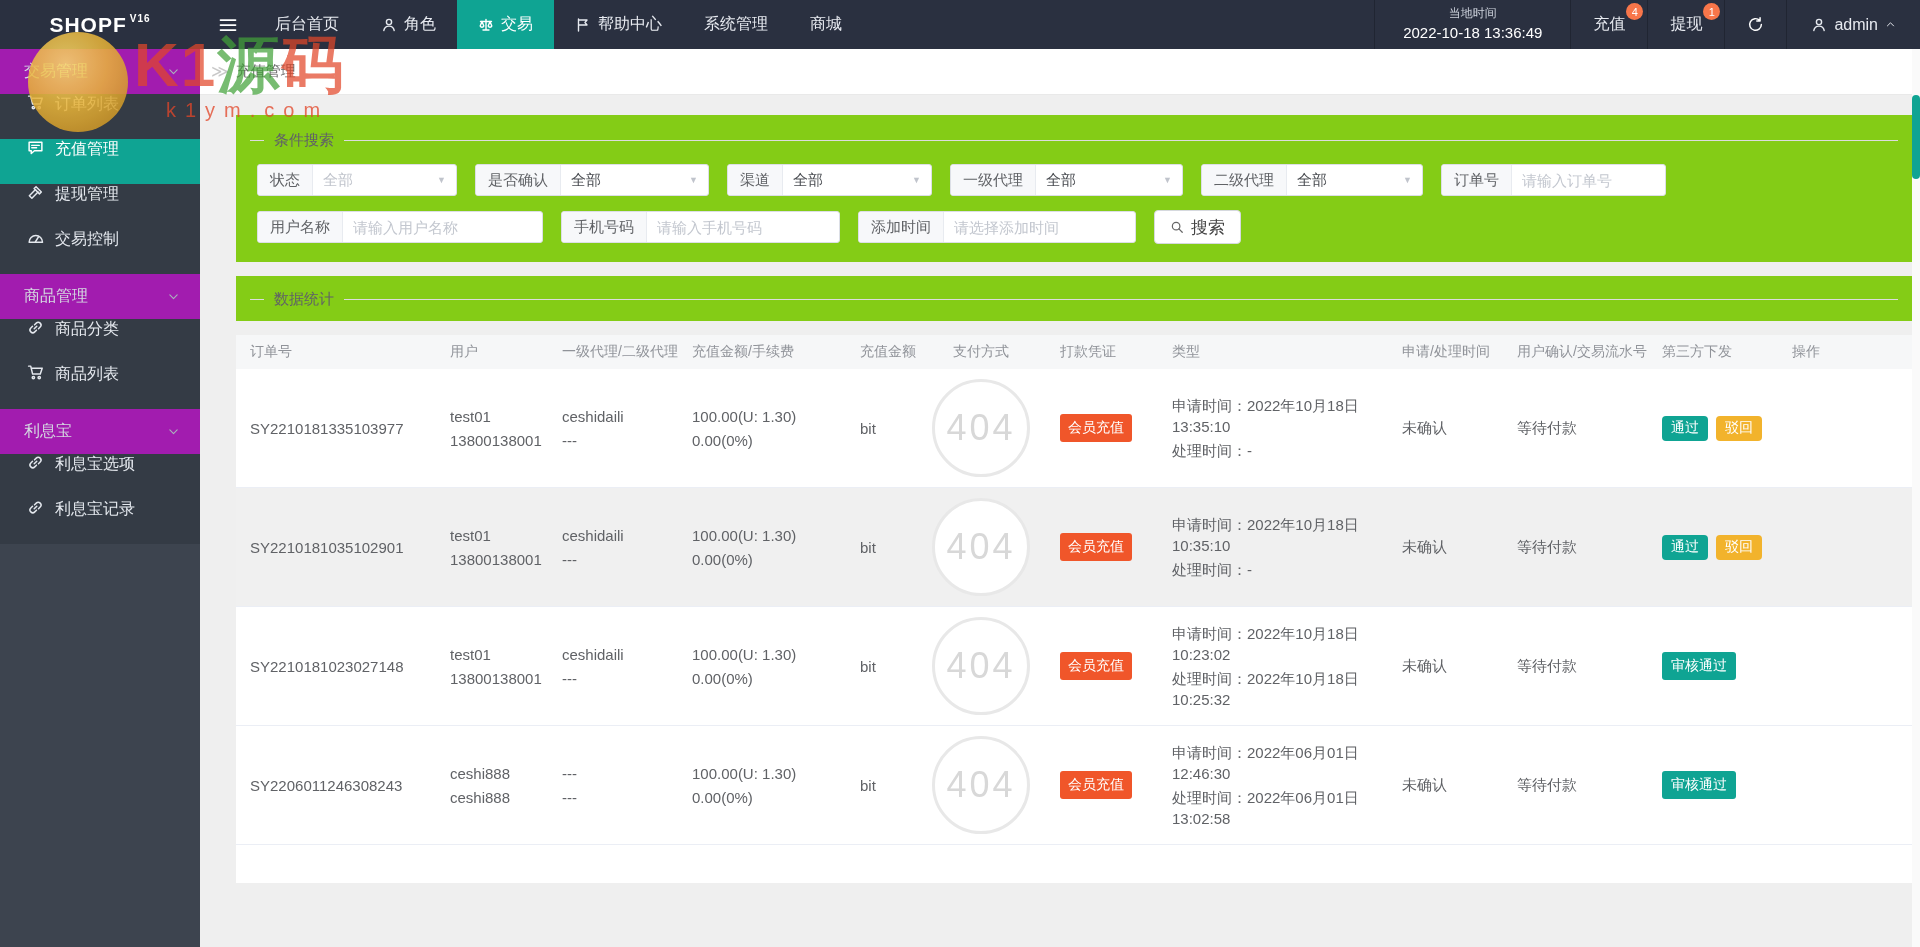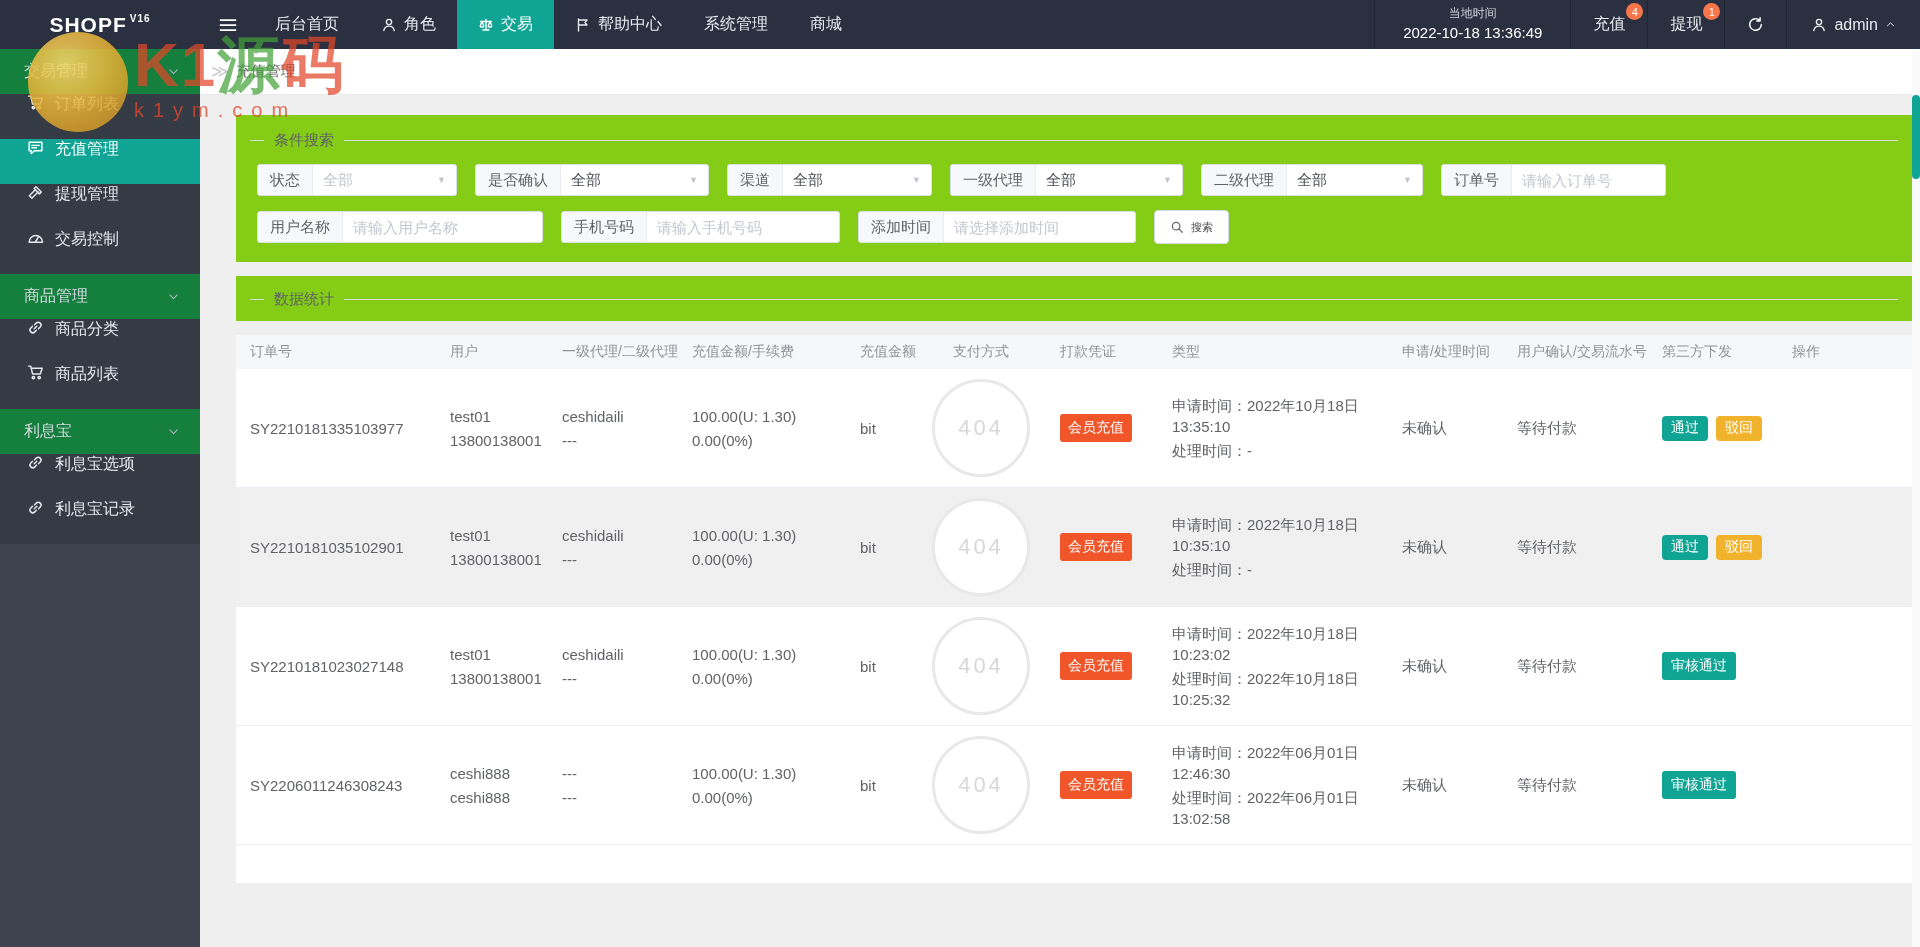--- a/index.html
+++ b/index.html
@@ -26,21 +26,21 @@
   .nav-time .t1 { font-size:12px; color:#cdd2dc; }
   .nav-time .t2 { font-size:15px; color:#fff; }
   .nav-link { position:relative; display:flex; align-items:center; padding:0 22px; font-size:16px; border-left:1px solid rgba(0,0,0,.22); cursor:pointer; }
   .badge { position:absolute; top:3px; right:4px; min-width:17px; height:17px; padding:0 4px; border-radius:9px; background:#f8764a; color:#fff; font-size:11px; display:flex; align-items:center; justify-content:center; }
   .nav-refresh .icon { width:17px; height:17px; color:#fff; }
   .nav-user { display:flex; align-items:center; gap:7px; padding:0 24px; border-left:1px solid rgba(0,0,0,.22); font-size:16px; cursor:pointer; }
   .nav-user .chev { width:11px; height:11px; }
 
   
   .sidebar { position:absolute; top:49px; left:0; bottom:0; width:200px; background:#343b45; display:flex; flex-direction:column; z-index:4; }
-  .sb-group { height:45px; display:flex; align-items:center; justify-content:space-between; padding:0 20px 0 24px; background:#15803d; color:#d4d9e1; font-size:16px; cursor:pointer; }
+  .sb-group { height:45px; display:flex; align-items:center; justify-content:space-between; padding:0 20px 0 24px; background:#a21caf; color:#d4d9e1; font-size:16px; cursor:pointer; }
   .sb-group .sb-chev { width:13px; height:13px; color:#aab1bc; }
   .sb-item { height:45px; display:flex; align-items:flex-start; gap:11px; padding:0 12px 0 27px; color:#e4e8ee; font-size:16px; cursor:pointer; }
   .sb-item .icon { width:17px; height:17px; }
   .sb-item.active { background:#0fa493; color:#fff; }
   .sb-filler { flex:1; background:#3d444f; }
 
   
   .main { position:absolute; top:49px; left:200px; right:0; bottom:0; background:#efefef; }
   .breadcrumb { height:46px; background:#fff; border-bottom:1px solid #e9e9e9; display:flex; align-items:center; gap:7px; padding-left:11px; color:#666; font-size:15px; }
   .bc-icon { color:#c8c8c8; font-size:17px; }
@@ -58,55 +58,55 @@
   .sel-value { flex:1; padding:0 10px; font-size:15px; color:#4a4d52; }
   .sel-value.muted { color:#c0c4cc; }
   .sel-caret { color:#c0c4cc; font-size:9px; margin-right:10px; }
   .inp { flex:1; border:none; outline:none; padding:0 10px; font-size:15px; color:#606266; min-width:0; font-family:inherit; background:transparent; }
   .inp::placeholder { color:#c3c7cf; }
   .frow1 .sel-box:nth-of-type(1){width:200px} .frow1 .sel-box:nth-of-type(2){width:234px}
   .frow1 .sel-box:nth-of-type(3){width:205px} .frow1 .sel-box:nth-of-type(4){width:233px}
   .frow1 .sel-box:nth-of-type(5){width:222px} .frow1 .inp-box{width:225px}
   .frow2 .inp-box:nth-of-type(1){width:286px} .frow2 .inp-box:nth-of-type(2){width:279px}
   .frow2 .inp-box:nth-of-type(3){width:278px}
-  .search-btn { display:inline-flex; align-items:center; gap:7px; height:34px; padding:0 15px; background:#fff; border:1px solid #d6d9de; border-radius:4px; font-size:11px; color:#444; cursor:pointer; font-family:inherit; }
+  .search-btn { display:inline-flex; align-items:center; gap:7px; height:34px; padding:0 15px; background:#fff; border:1px solid #d6d9de; border-radius:4px; font-size:17px; color:#444; cursor:pointer; font-family:inherit; }
   .search-btn .icon { width:14px; height:14px; color:#666; }
 
   
   .stats-lines { margin:4px 0 0 7px; }
   .stats-lines p { margin-top:11px; font-size:15px; color:#606266; line-height:1.4; }
 
   
   .table-card { margin-bottom:0; }
   .thead { display:flex; align-items:center; height:34px; background:#f6f7f8; color:#909399; font-size:14px; }
   .th, .td { padding-left:14px; }
   .c0{width:200px} .c1{width:112px} .c2{width:130px} .c3{width:168px} .c4{width:70px}
   .c5{width:130px; display:flex; justify-content:center; padding-left:0;}
   .c6{width:112px} .c7{width:230px} .c8{width:115px} .c9{width:145px} .c10{width:130px} .c11{flex:1}
   .tr { display:flex; align-items:center; height:119px; border-bottom:1px solid #ebeef5; font-size:15px; color:#606266; background:#fff; }
   .tr.striped { background:#f0f0f0; }
   .td.two { display:flex; flex-direction:column; gap:3px; line-height:21px; }
-  .ph404 { width:98px; height:98px; border:3px solid #e8e8e8; border-radius:50%; display:flex; align-items:center; justify-content:center; color:#d8d8d8; font-size:22px; letter-spacing:3px; background:#fff; }
+  .ph404 { width:98px; height:98px; border:3px solid #e8e8e8; border-radius:50%; display:flex; align-items:center; justify-content:center; color:#d8d8d8; font-size:36px; letter-spacing:3px; background:#fff; }
   .type-badge { display:inline-block; background:#f0562a; color:#fff; font-size:14px; padding:5px 8px; border-radius:3px; }
   .mini-btn { height:25px; padding:0 9px; margin-right:8px; border:none; border-radius:4px; color:#fff; font-size:14px; cursor:pointer; font-family:inherit; }
   .mini-btn.teal { background:#0fa493; }
   .mini-btn.yellow { background:#f2b32c; }
   .status-badge { display:inline-block; background:#0fa493; color:#fff; font-size:14px; padding:5px 9px; border-radius:3px; }
   .tr.partial { height:38px; overflow:hidden; align-items:flex-start; border-bottom:none; }
 
   
   .scrollbar { position:absolute; top:49px; right:0; bottom:0; width:8px; background:#fafafa; z-index:6; }
   .scrollbar .thumb { position:absolute; top:46px; left:0; width:8px; height:84px; background:#0fa493; border-radius:4px; }
 
   
   .watermark { position:absolute; left:28px; top:32px; z-index:99; pointer-events:none; display:flex; align-items:flex-start; opacity:.9; }
   .coin { width:100px; height:100px; border-radius:50%; background:radial-gradient(circle at 38% 32%, #f9d96b 0%, #e9b53a 45%, #c2871a 100%); flex:0 0 auto; opacity:.95; }
   .wm-text { margin-left:6px; }
   .wm-line1 { font-size:62px; font-weight:bold; line-height:1.05; letter-spacing:2px; opacity:.8; white-space:nowrap; }
-  .wm-line2 { font-size:20px; color:#e2472a; letter-spacing:9px; margin-top:2px; opacity:.85; }
+  .wm-line2 { font-size:20px; color:#e2472a; letter-spacing:9px; margin-top:2px; opacity:.85;margin-left:32px; }
 </style>
 </head>
 <body>
 
 <div class="app">
 
   <header class="navbar">
     <div class="logo">
       <span>SHOPF</span>
         <sup>V16</sup>

